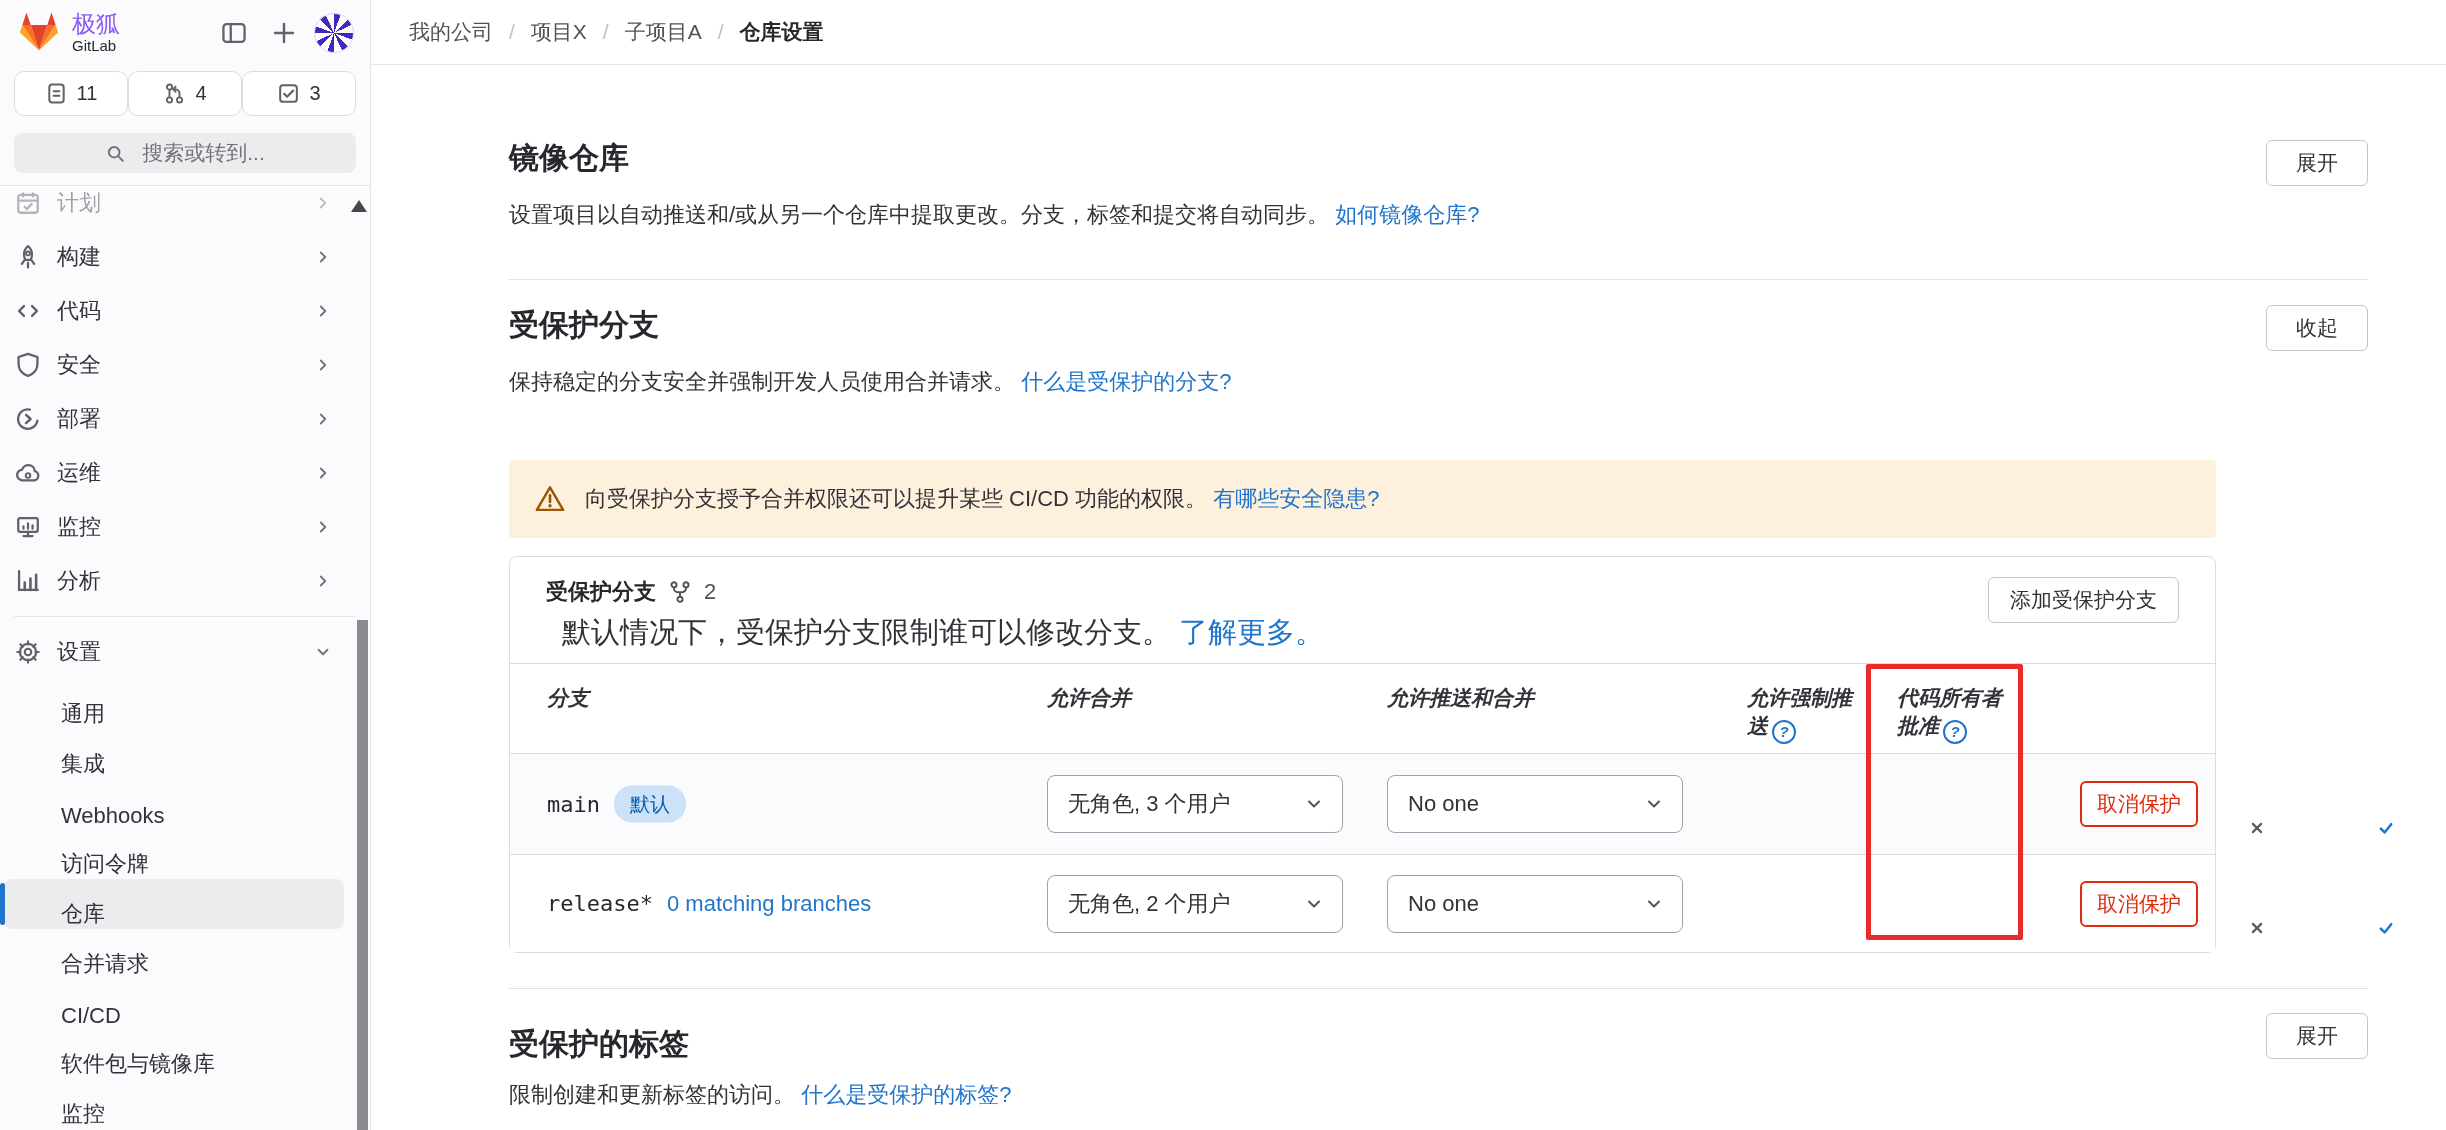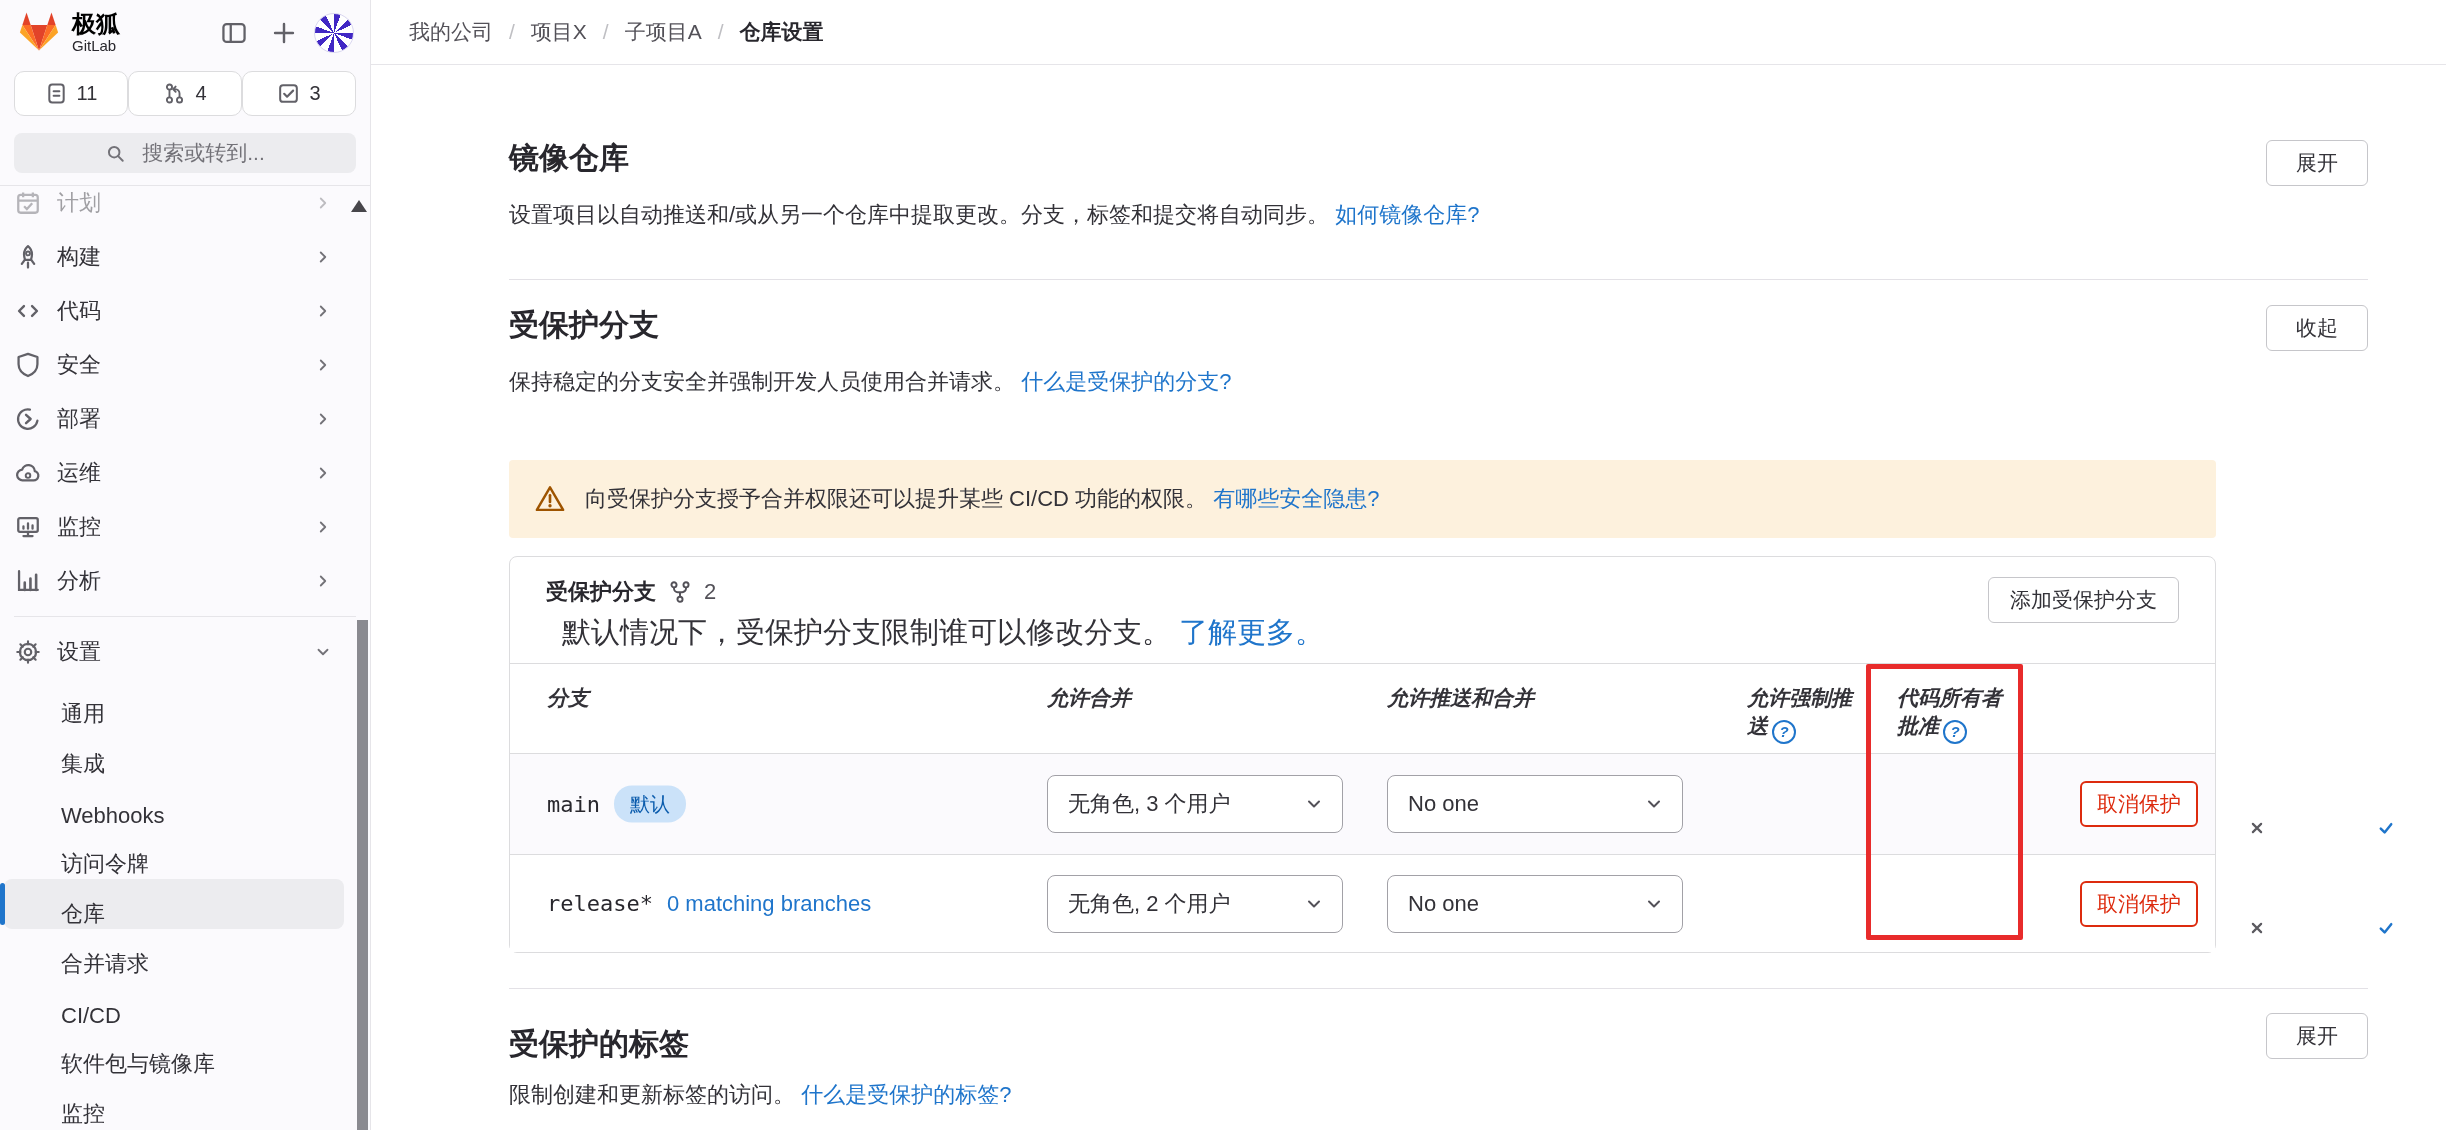--- a/index.html
+++ b/index.html
@@ -6,21 +6,21 @@
   html,body { width:2446px; height:1130px; overflow:hidden; background:#fff;
     font-family:"Liberation Sans","DejaVu Sans",sans-serif; color:#333238; }
   .app { position:relative; width:2446px; height:1130px; }
 
   
   .sidebar { position:absolute; left:0; top:0; width:371px; height:1130px;
     background:#fbfafd; border-right:1px solid #e6e5e9; z-index:2; }
   .sb-header { height:65px; display:flex; align-items:center; padding:0 16px; gap:10px; }
   .logo-fox { width:46px; height:42px; flex:0 0 auto; }
   .logo-text { display:flex; flex-direction:column; line-height:1; margin-right:auto; }
-  .logo-title { font-size:24px; font-weight:700; color:#000000; }
+  .logo-title { font-size:24px; font-weight:400; color:#8b5cf6; }
   .logo-sub { font-size:15px; color:#28272d; margin-top:2px; }
   .hdr-icon-btn { width:40px; height:40px; display:flex; align-items:center; justify-content:center;
     color:#626168; border-radius:8px; cursor:pointer; }
   .hdr-icon-btn svg { width:26px; height:26px; }
   .avatar { width:40px; height:40px; border-radius:50%;
     background:#fff repeating-conic-gradient(#4127c4 0deg 20deg, #ffffff 20deg 45deg);
     border:1px solid #d9d6f0; }
   .sb-pills { display:flex; margin:6px 14px 0; }
   .pill { flex:1; height:45px; background:#fff; border:1px solid #dcdcde; border-radius:10px;
     display:flex; align-items:center; justify-content:center; gap:9px; color:#626168; cursor:pointer; }

